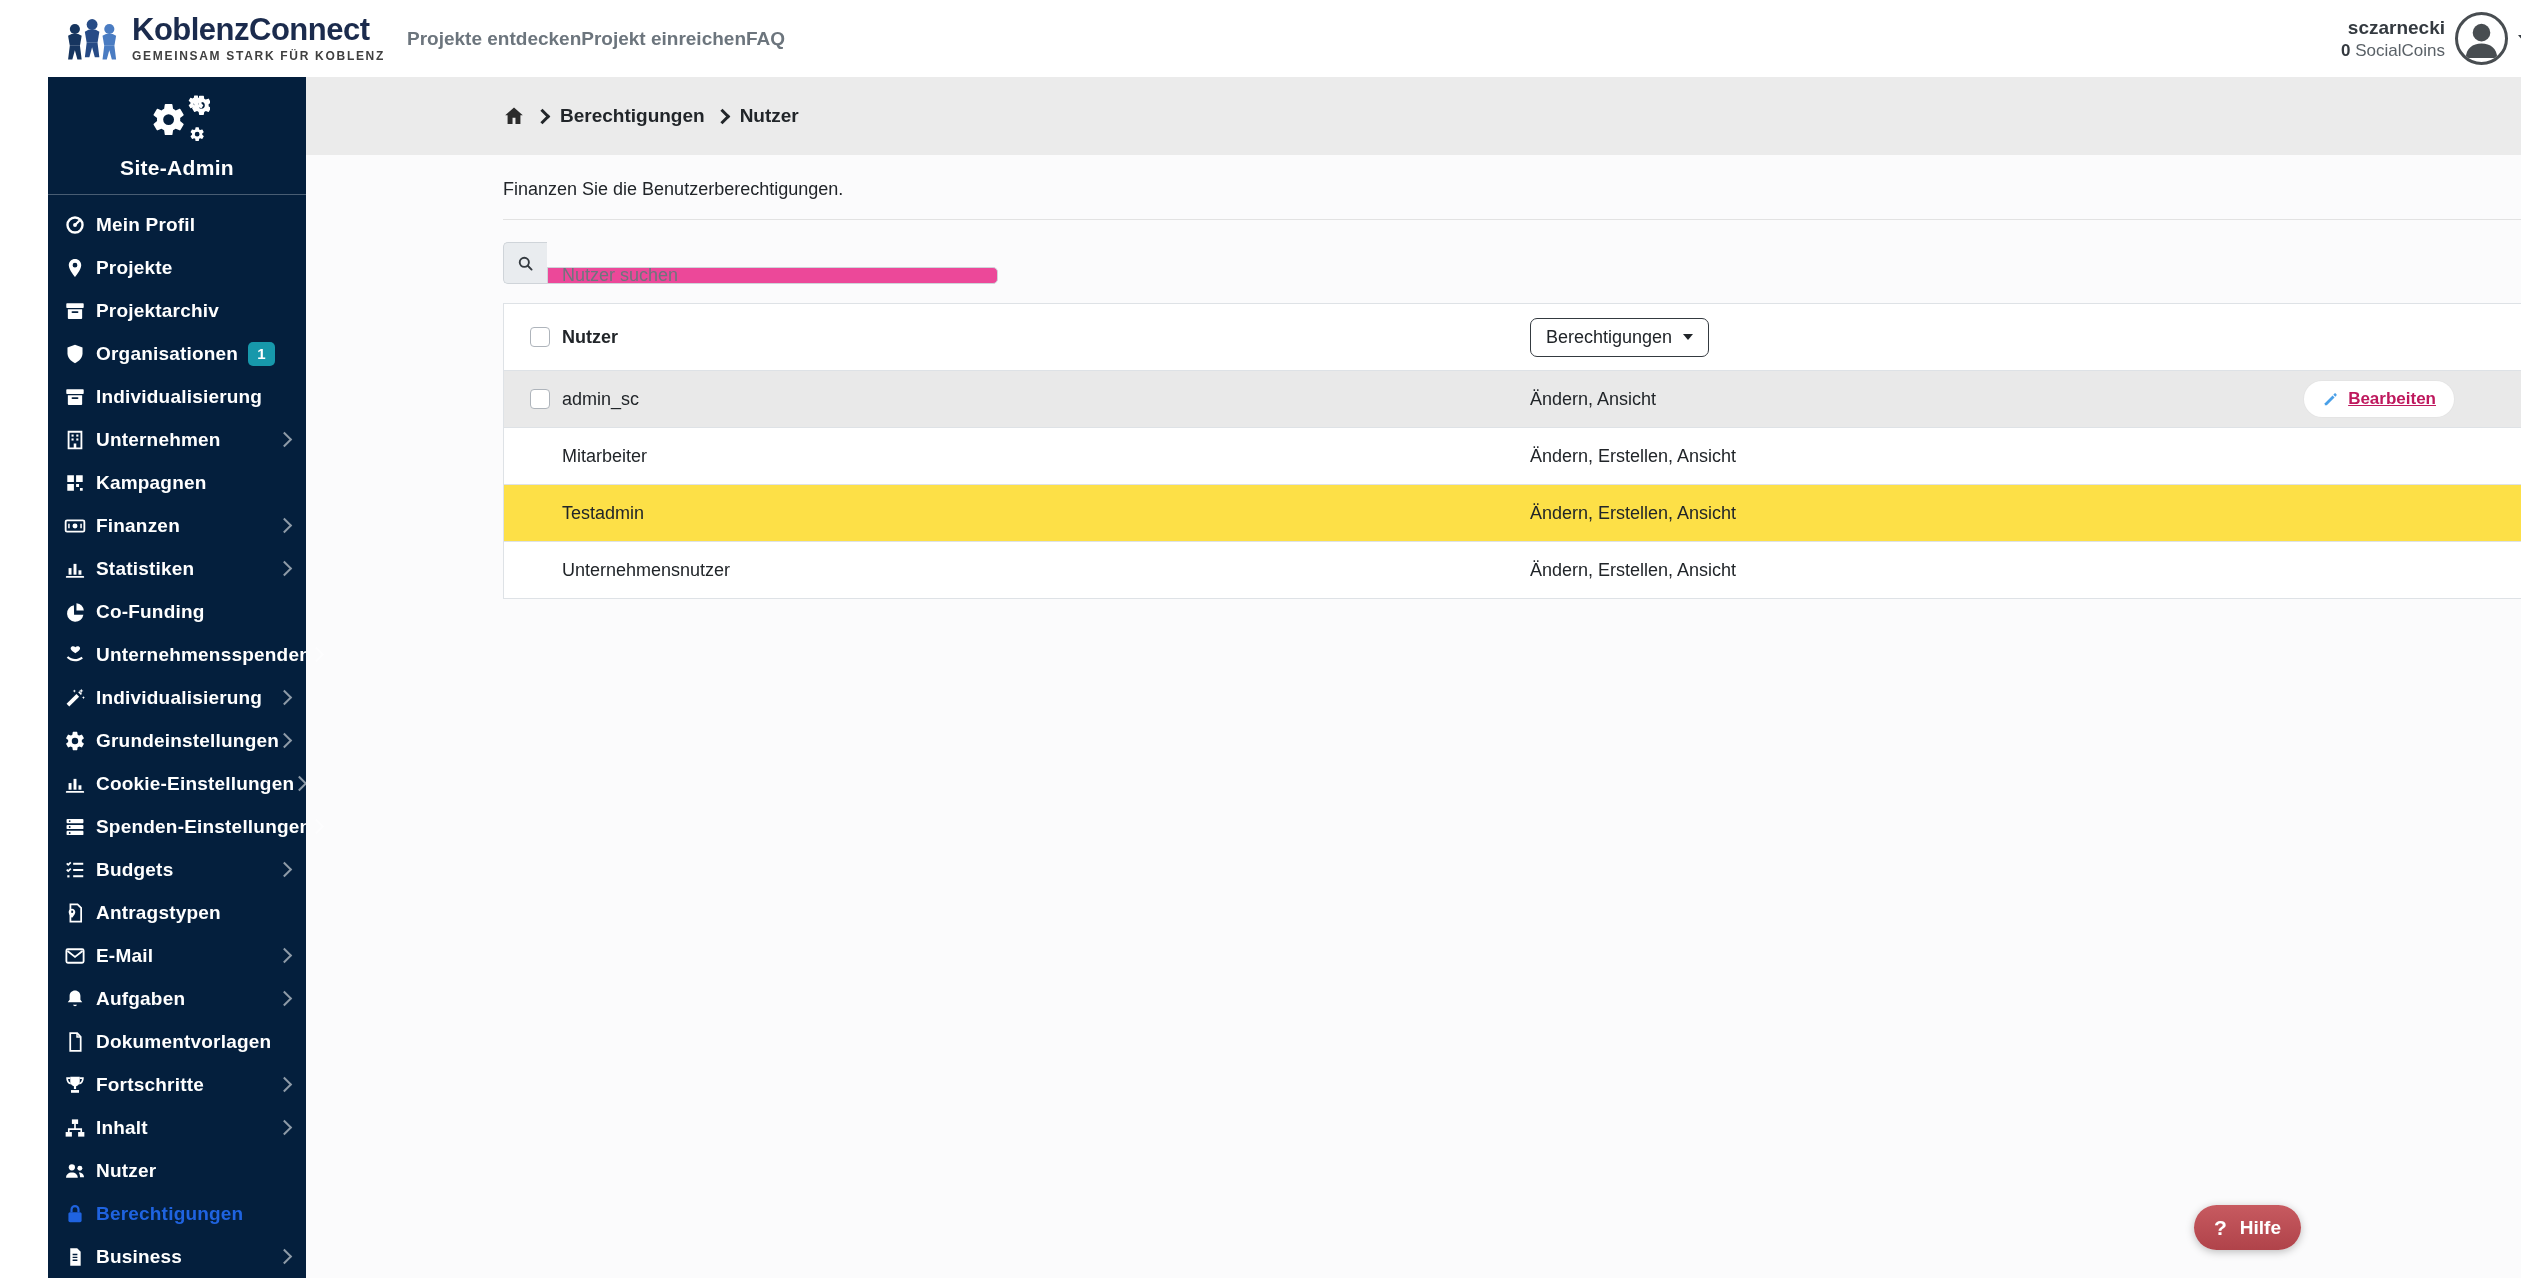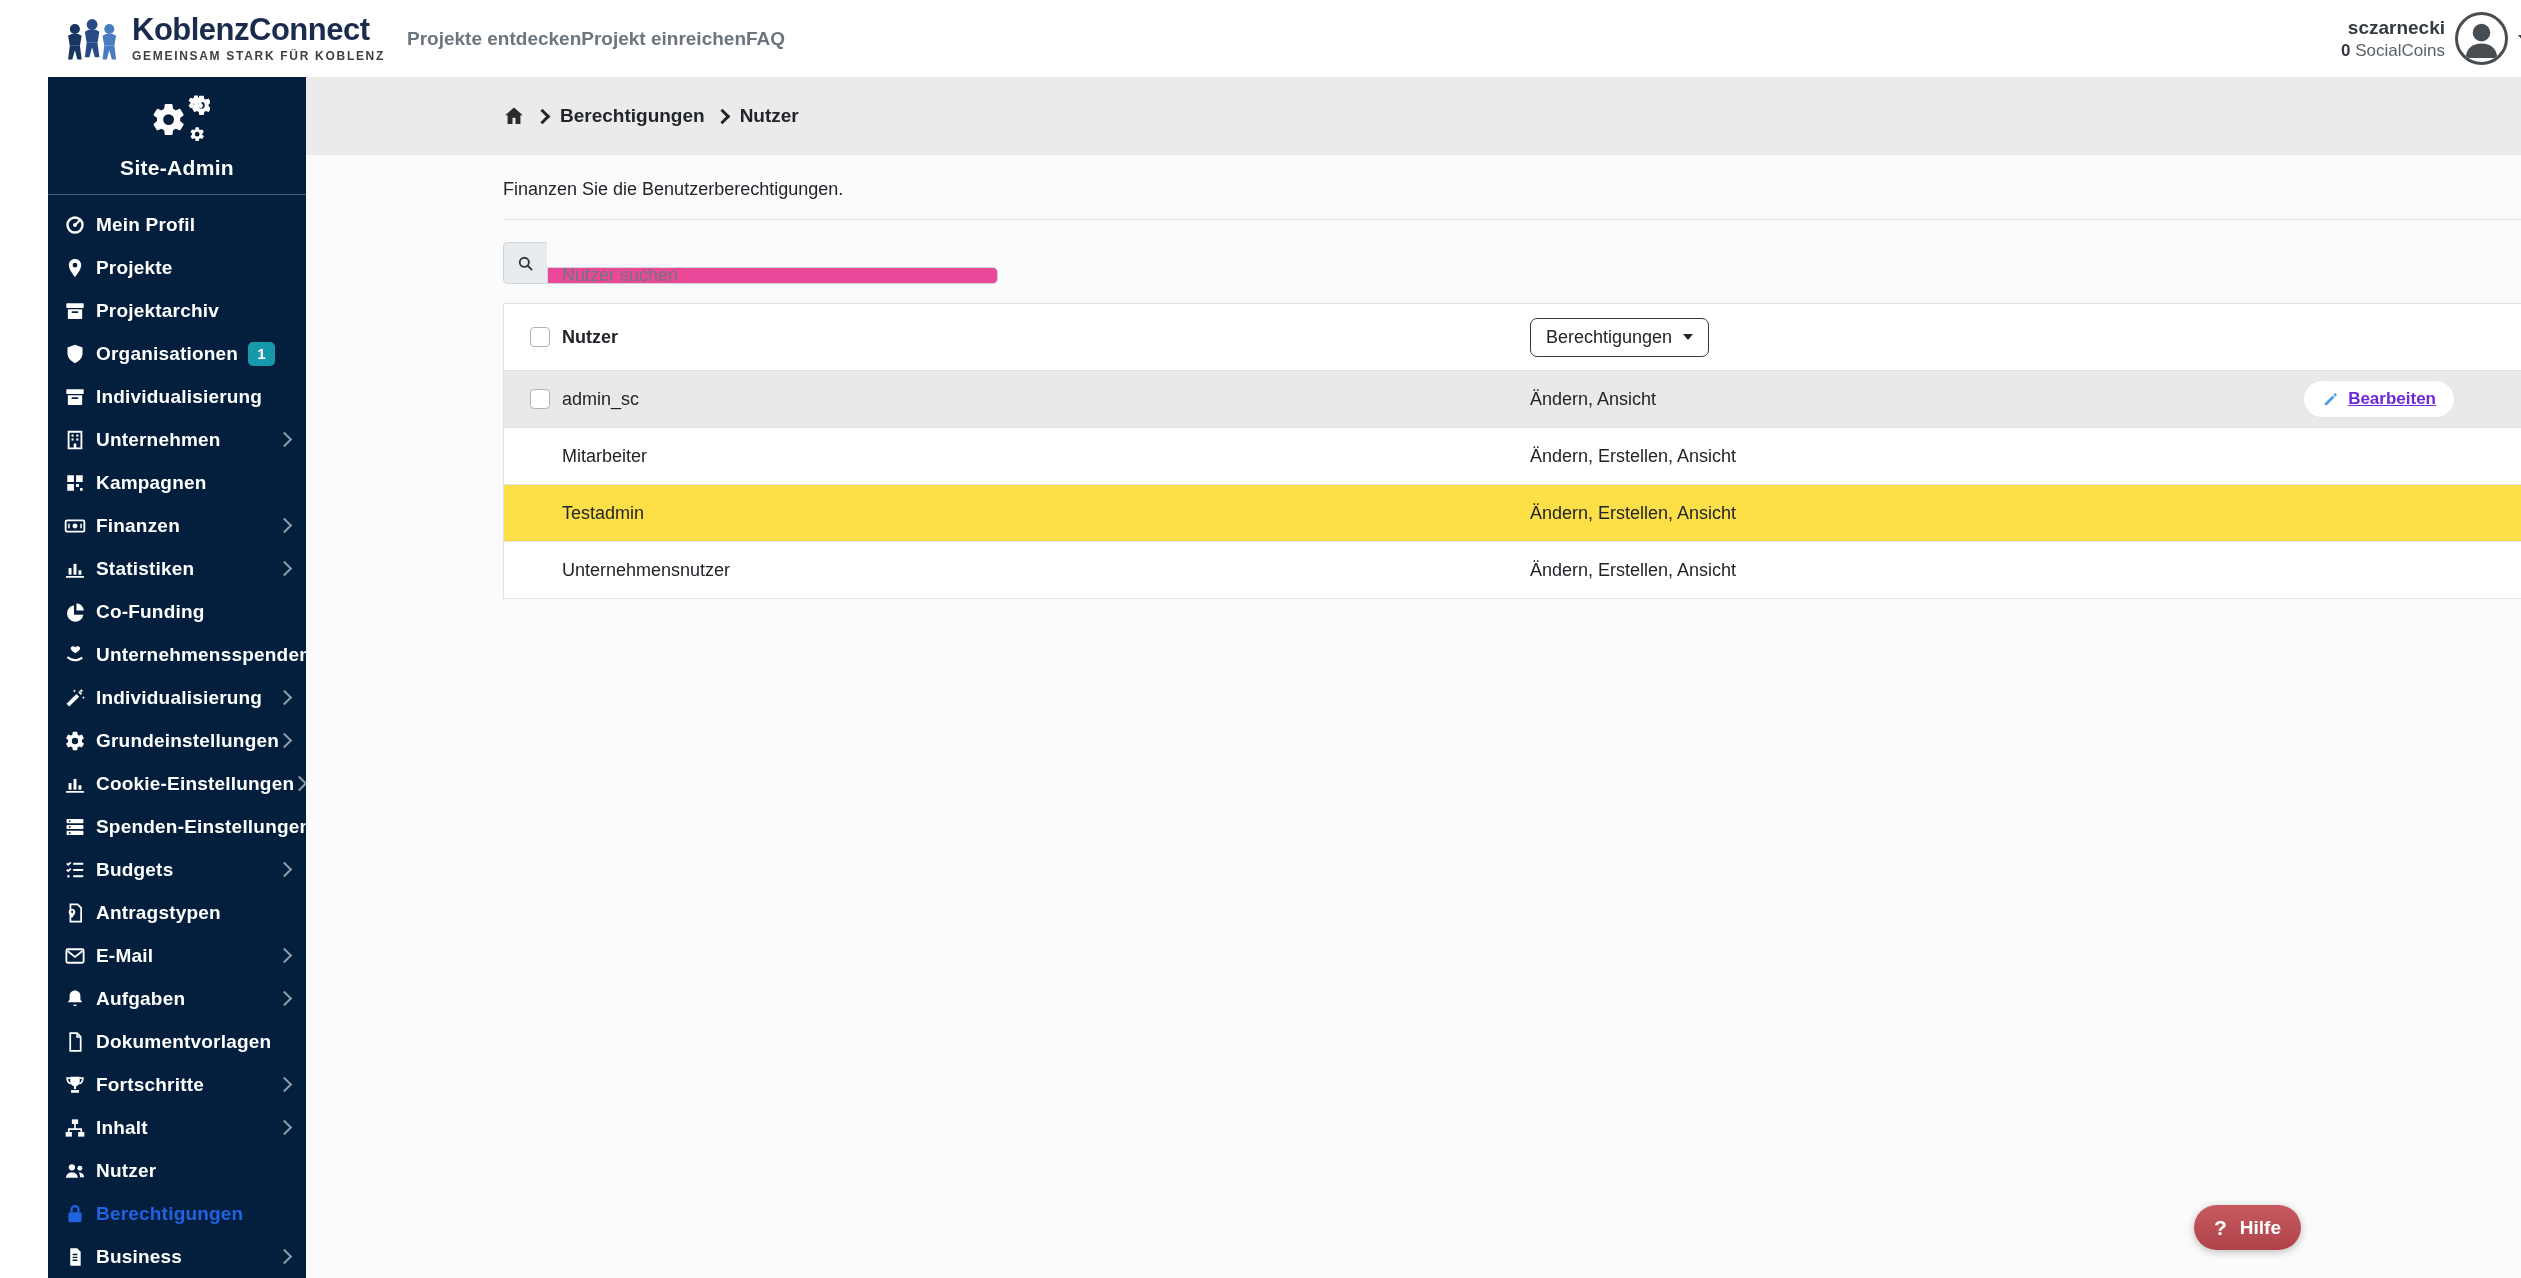--- a/index.html
+++ b/index.html
@@ -61,21 +61,21 @@
   .t-head .cell-name{font-weight:bold;}
   .cell-perm{flex:1;font-size:18px;color:#212529;}
   .cbx{appearance:none;-webkit-appearance:none;width:20px;height:20px;border:1px solid #aeb4bb;border-radius:4px;background:#fff;margin:0;flex:none;cursor:pointer;}
   .btn-dd{display:inline-flex;align-items:center;gap:11px;padding:8px 15px;border:1.5px solid #343a40;border-radius:7px;background:#fff;font-size:18px;color:#212529;cursor:pointer;font-family:inherit;}
   .btn-dd .caret{border-top-color:#212529;border-left-width:5.5px;border-right-width:5.5px;border-top-width:6.5px;}
   .data-row{height:56px;border-bottom:1px solid #dee2e6;}
   .data-row:last-child{border-bottom:none;}
   .data-row.selected{background:#e9e9e9;}
   .data-row.striped{background:#fde047;}
   .edit-pill{position:absolute;right:85px;top:50%;transform:translateY(-50%);background:#fff;border-radius:999px;padding:8px 18px;display:flex;align-items:center;gap:9px;cursor:pointer;box-shadow:0 0 0 1px rgba(0,0,0,0.02);}
-  .edit-pill .txt{font-size:17px;font-weight:bold;color:#6d28d9;text-decoration:underline;}
+  .edit-pill .txt{font-size:17px;font-weight:bold;color:#be185d;text-decoration:underline;}
   .edit-pill .ic{width:17px;height:17px;color:#4aa0e8;}
 
   .help-btn{position:absolute;right:220px;bottom:28px;height:45px;padding:0 20px;border-radius:999px;background:linear-gradient(180deg,#c75a60,#b0434a);color:#fff;display:flex;align-items:center;gap:13px;cursor:pointer;box-shadow:0 2px 8px rgba(0,0,0,.25);}
   .help-q{font-size:21px;font-weight:bold;}
   .help-lbl{font-size:19px;font-weight:bold;}
 
   .scroll-col{width:17px;flex:none;height:100%;background:#fafafa;border-left:1px solid #ededed;position:relative;box-sizing:border-box;}
   .sc-up{position:absolute;top:7px;left:2px;width:0;height:0;border-left:6px solid transparent;border-right:6px solid transparent;border-bottom:7px solid #7c7e80;cursor:pointer;}
   .sc-down{position:absolute;bottom:7px;left:2px;width:0;height:0;border-left:6px solid transparent;border-right:6px solid transparent;border-top:7px solid #7c7e80;cursor:pointer;}
   .sc-thumb{position:absolute;top:20px;left:2px;width:11px;height:925px;background:#8f9193;border-radius:7px;cursor:pointer;}

